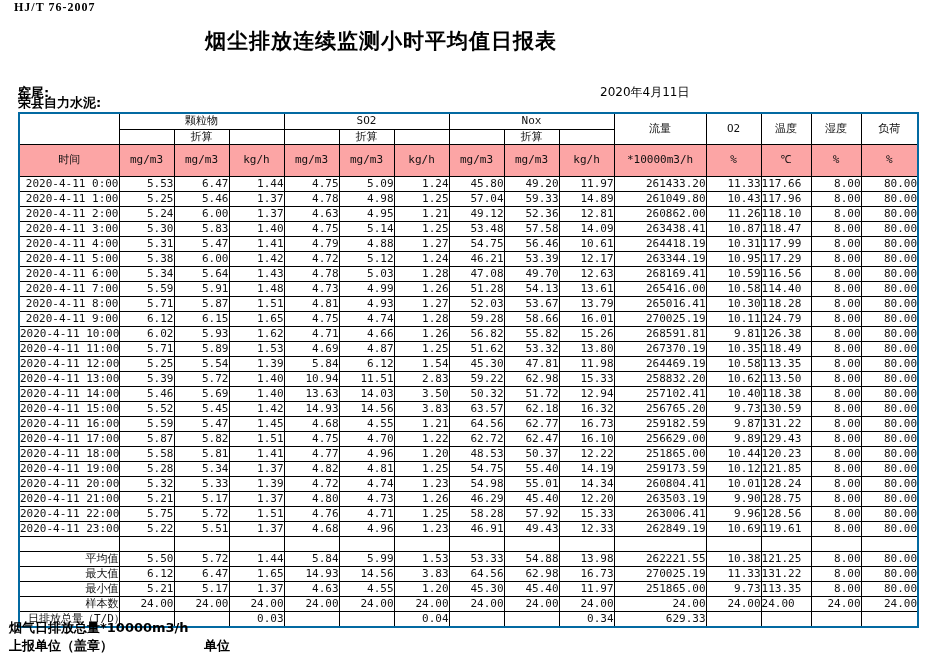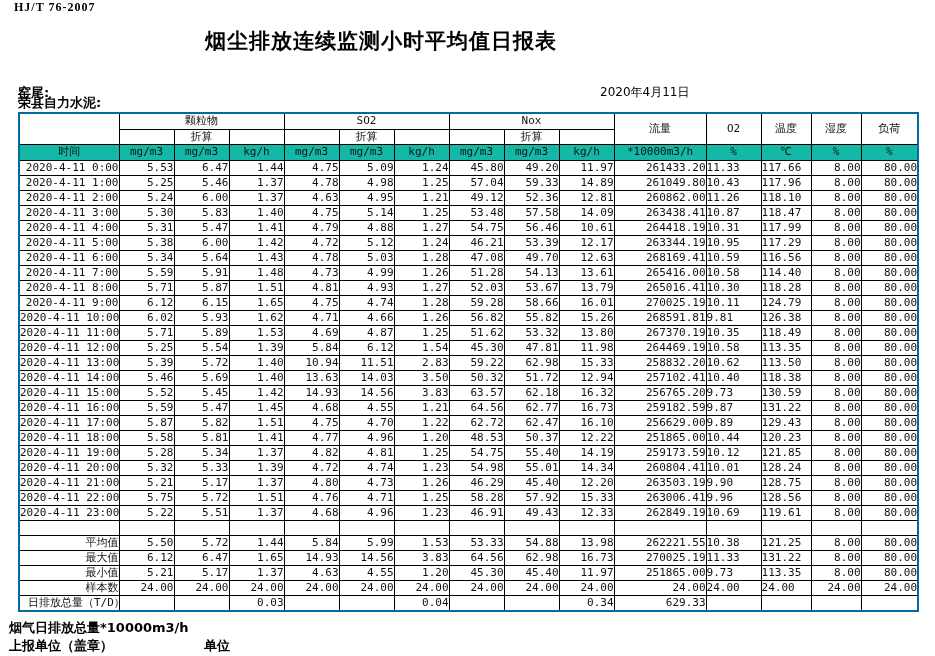--- a/index.html
+++ b/index.html
@@ -45,28 +45,28 @@
     height:15px;
     padding:0;
     white-space:nowrap;
     overflow:hidden;
     font-family:"DejaVu Sans Mono", monospace;
     font-size:11px;
     color:#111;
     line-height:14px;
   }
   tr.h1 td { height:16px; }
-  tr.h3 td { height:16px; background:#14b8a6; }
+  tr.h3 td { height:32px; background:#fca5a5; }
   td.cjk { font-family:"DejaVu Sans", sans-serif; font-size:12px; text-align:center; }
   td.unit { text-align:center; }
   td.time-head { font-family:"DejaVu Sans", sans-serif; font-size:13px; text-align:center; }
   td.t   { text-align:right; padding-right:3px; font-size:10.5px; }
   td.c0, td.c1, td.c2, td.c3, td.c4, td.c5, td.c6, td.c7, td.c8 { text-align:right; padding-right:7px; }
   td.c9  { text-align:right; padding-right:5px; }
-  td.c10 { padding-right:10px; }
+  td.c10 { text-align:right; padding-right:10px; }
   td.c11 { text-align:left; padding-right:4px; }
   td.c12 { text-align:right; padding-right:10px; }
   td.c13 { text-align:right; padding-right:7px; }
   td.sl  { font-family:"DejaVu Sans", sans-serif; font-size:11.5px; text-align:right; padding-right:3px; overflow:visible; }
   td.sl.left { text-align:left; padding-left:8px; }
   .foot-line1 {
     position:absolute; left:9px; top:619px;
     font-size:13px; font-weight:bold;
   }
   .foot-line2 {

